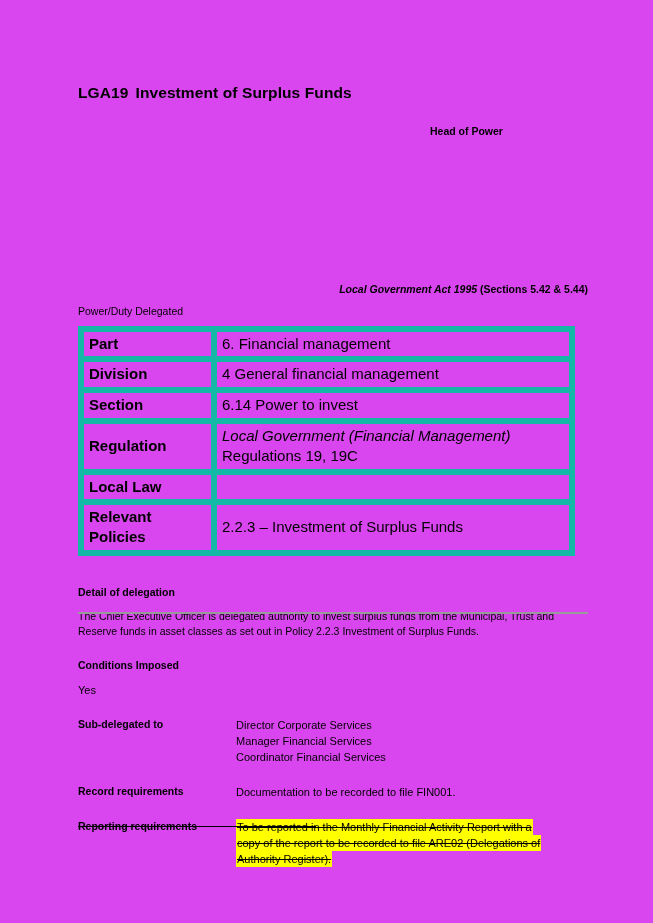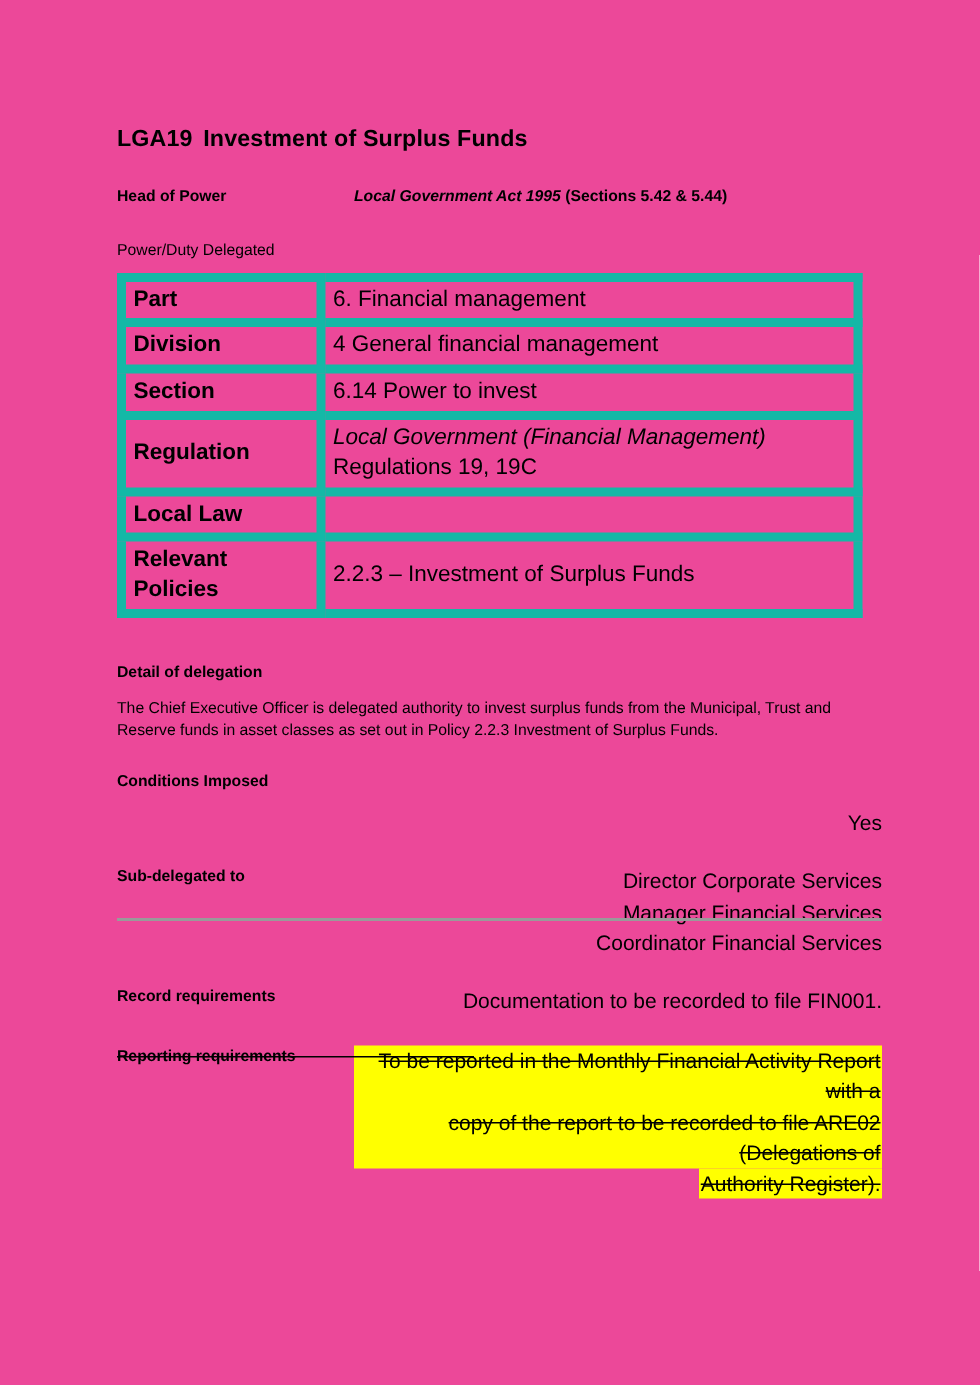--- a/index.html
+++ b/index.html
@@ -4,21 +4,21 @@
 <style>
   html, body {
     margin: 0;
     padding: 0;
     background: #ffffff;
   }
   .page {
     position: relative;
     width: 653px;
     height: 923px;
-    background: #ec4899;
+    background: #d946ef;
     font-family: "Liberation Sans", sans-serif;
     color: #000000;
     overflow: hidden;
   }
   .content {
     position: absolute;
     left: 78px;
     top: 84px;
     width: 510px;
   }
@@ -30,21 +30,22 @@
     letter-spacing: 0.1px;
     margin: 0 0 22px 0;
     line-height: 1.2;
   }
   .doc-title .code { margin-right: 7px; }
 
   
   .hop-row {
     display: flex;
     align-items: flex-end;
-    margin-bottom: 24px;
+    margin-bottom: 10px;
+    flex-direction: column;
   }
   .hop-label {
     width: 158px;
     flex: 0 0 158px;
     font-size: 10.5px;
     font-weight: bold;
   }
   .hop-value {
     font-size: 10.5px;
     font-weight: bold;
@@ -103,24 +104,23 @@
     position: relative;
   }
   .field-label {
     width: 158px;
     flex: 0 0 158px;
     font-size: 10.5px;
     font-weight: bold;
     line-height: 1.46;
   }
   .field-value {
-    font-size: 14px;
+    font-size: 11px;
     line-height: 1.46;
     flex: 1 1 auto;
-    text-align: right;
   }
   .field-value .line { display: block; }
 
   
   .field-row.struck { margin-bottom: 0; }
   .field-row.struck .field-label {
     text-decoration: line-through;
     text-decoration-thickness: 1px;
   }
   

